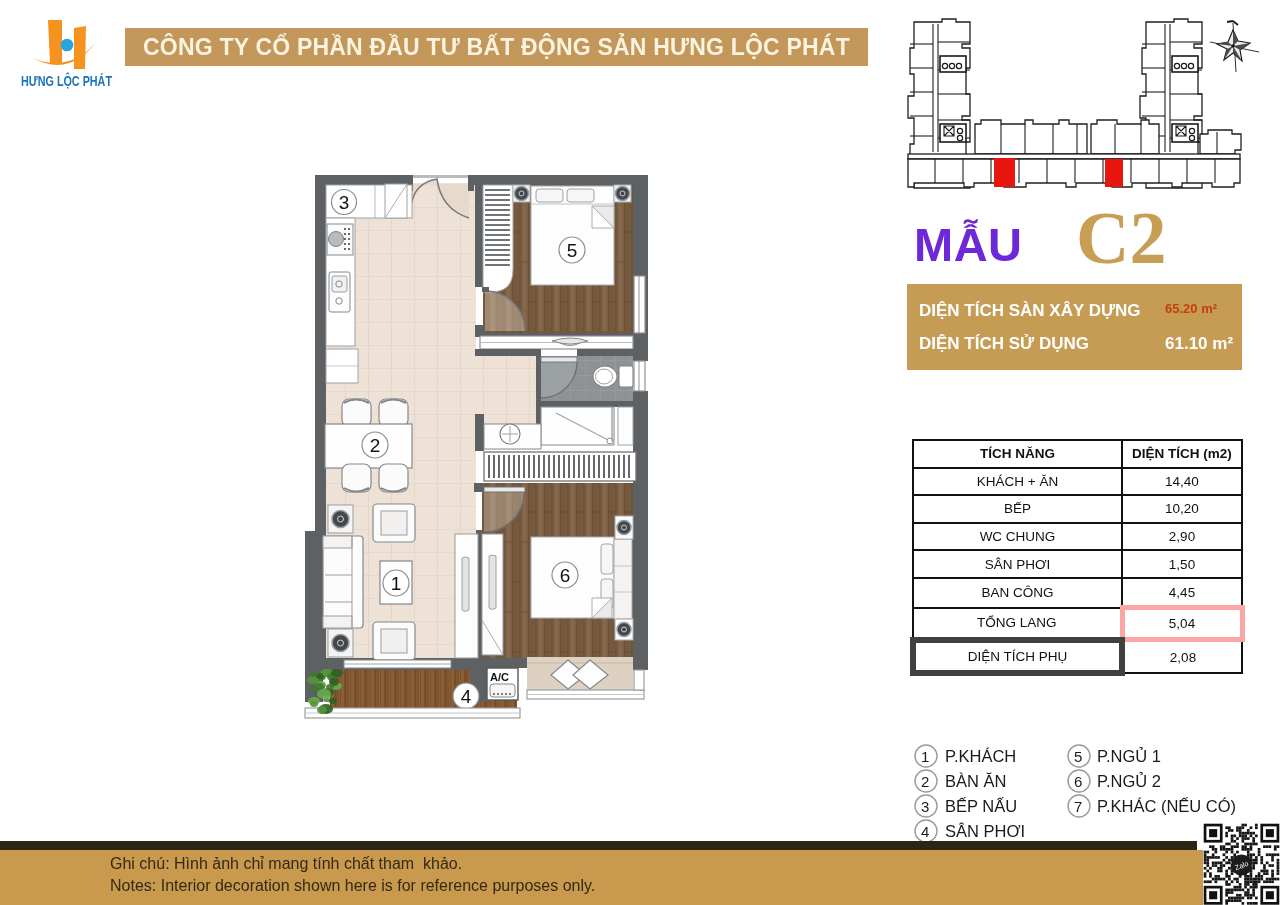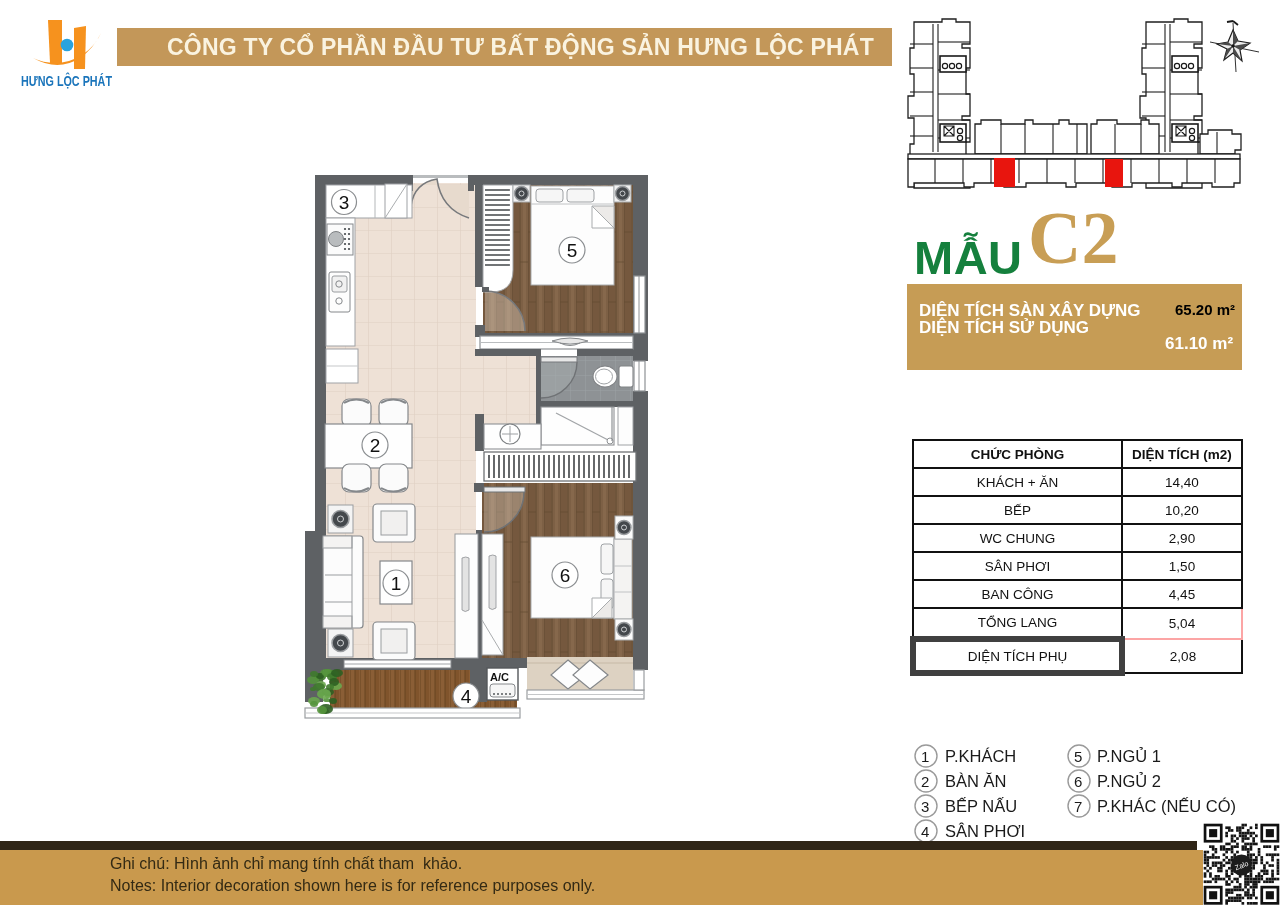--- a/index.html
+++ b/index.html
@@ -16,22 +16,22 @@
 
   <polygon points="74,28 86,26 85,69 74,69" fill="#f6921e"></polygon>
 
   <path d="M33,58 Q58,72 80,58 Q94,48 101,33 Q92,53 69,61 Q50,66 33,58 Z" fill="#f6921e"></path>
 
   <circle cx="67" cy="45" r="6.3" fill="#29a3dd"></circle>
 
   <text x="21" y="85.5" font-size="14" font-weight="bold" fill="#1b75bb" textLength="91" lengthAdjust="spacingAndGlyphs">HƯNG LỘC PHÁT</text>
 </svg>
 
-<div class="abs" style="left:117px;top:28px;width:743px;height:38px;background:#c39759;color:#faf3e0;
-     font-size:23px;font-weight:bold;text-align:center;line-height:38px;letter-spacing:0.2px;padding-left:32px;">CÔNG TY CỔ PHẦN ĐẦU TƯ BẤT ĐỘNG SẢN HƯNG LỘC PHÁT</div>
+<div class="abs" style="left:125px;top:28px;width:743px;height:38px;background:#c39759;color:#faf3e0;
+     font-size:23px;font-weight:bold;text-align:center;line-height:38px;letter-spacing:0.2px;">CÔNG TY CỔ PHẦN ĐẦU TƯ BẤT ĐỘNG SẢN HƯNG LỘC PHÁT</div>
 
 <svg class="abs" style="left:895px;top:12px" width="370" height="180" viewBox="0 0 370 180" id="siteplan">
 
 <g transform="translate(5,0)">
       <path d="M14,10 h28 v-3 h14 v3 h14 v22 h-8 v4 h8 v20 h-4 v26 h4 v22 h-8 v4 h8 v22 h-4 v24 h4 v22 h-56 v-24 h-4 v-20 h4 v-26 h-6 v-22 h6 v-22 h-4 v-26 h4 Z" fill="#ffffff" stroke="#1f1f1f" stroke-width="1.3"></path>
       <path d="M33,12 V140 M38,12 V140" fill="none" stroke="#1f1f1f" stroke-width="1.1"></path>
       <line x1="10" y1="32" x2="33" y2="32" stroke="#1f1f1f" stroke-width="1.1"></line>
       <line x1="10" y1="56" x2="33" y2="56" stroke="#1f1f1f" stroke-width="1.1"></line>
       <line x1="10" y1="80" x2="33" y2="80" stroke="#1f1f1f" stroke-width="1.1"></line>
       <line x1="10" y1="104" x2="33" y2="104" stroke="#1f1f1f" stroke-width="1.1"></line>
@@ -108,39 +108,39 @@
 <g transform="translate(339,34)">
 <path d="M-1,-25 L4,-21 M-1,-25 L-7,-24" stroke="#1a1a1a" stroke-width="1.8" fill="none"></path>
 <line x1="-1" y1="-23" x2="2" y2="26" stroke="#1a1a1a" stroke-width="0.9"></line>
 <line x1="-24" y1="-4" x2="25" y2="6" stroke="#1a1a1a" stroke-width="0.9"></line>
 <path d="M-1,-16 L4,-5 L16,-3 L6,4 L8,15 L-1,7 L-10,14 L-7,3 L-17,-2 L-6,-4 Z" fill="#ececec" stroke="#1a1a1a" stroke-width="1.2"></path>
 <path d="M-1,-16 L4,-5 L-1,0 Z M16,-3 L6,4 L-1,0 Z M8,15 L-1,7 L-1,0 Z M-10,14 L-7,3 L-1,0 Z M-17,-2 L-6,-4 L-1,0 Z" fill="#4a4a4a"></path>
 <circle cx="-1" cy="0" r="1.8" fill="#111"></circle>
 </g>
 </svg>
 
-<div class="abs" style="left:914px;top:234px;color:#15803d;font-size:47px;font-weight:bold;letter-spacing:0.5px;line-height:1;">MẪU</div>
-
-<div class="abs" style="left:1028px;top:201px;color:#c89e55;font-size:74px;font-weight:bold;font-family:'Liberation Serif',serif;line-height:1;">C2</div>
+<div class="abs" style="left:914px;top:221px;color:#6d28d9;font-size:47px;font-weight:bold;letter-spacing:0.5px;line-height:1;">MẪU</div>
+
+<div class="abs" style="left:1076px;top:201px;color:#c89e55;font-size:74px;font-weight:bold;font-family:'Liberation Serif',serif;line-height:1;">C2</div>
 
 <div class="abs" style="left:907px;top:284px;width:335px;height:86px;background:#c69c55;"></div>
 <div class="abs" style="left:919px;top:301px;width:320px;color:#fff;font-size:17px;font-weight:bold;">DIỆN TÍCH SÀN XÂY DỰNG</div>
-<div class="abs" style="left:1165px;top:301px;color:#000000;font-size:15px;font-weight:bold;margin-left:10px;">65.20 m²</div>
-<div class="abs" style="left:919px;top:318px;color:#fff;font-size:17px;font-weight:bold;">DIỆN TÍCH SỬ DỤNG</div>
+<div class="abs" style="left:1165px;top:301px;color:#c2410c;font-size:13px;font-weight:bold;">65.20 m²</div>
+<div class="abs" style="left:919px;top:334px;color:#fff;font-size:17px;font-weight:bold;">DIỆN TÍCH SỬ DỤNG</div>
 <div class="abs" style="left:1165px;top:334px;color:#fff;font-size:17px;font-weight:bold;text-align:right;">61.10 m²</div>
 
 <table class="abs" style="left:910px;top:439px;width:329px;height:237px;border-collapse:collapse;table-layout:fixed;
        font-size:13.5px;text-align:center;color:#111;" cellspacing="0">
   <colgroup>
       <col style="width:209px">
       <col style="width:120px">
     </colgroup>
   <tbody>
       <tr style="font-weight:bold">
-        <td style="border:2px solid #111">CHỨC PHÒNG</td>
+        <td style="border:2px solid #111">TÍCH NĂNG</td>
         <td style="border:2px solid #111">DIỆN TÍCH (m2)</td>
       </tr>
   <tr>
         <td style="border:2px solid #111">KHÁCH + ĂN</td>
         <td style="border:2px solid #111">14,40</td>
       </tr>
   <tr>
         <td style="border:2px solid #111">BẾP</td>
         <td style="border:2px solid #111">10,20</td>
       </tr>
@@ -151,21 +151,21 @@
   <tr>
         <td style="border:2px solid #111">SÂN PHƠI</td>
         <td style="border:2px solid #111">1,50</td>
       </tr>
   <tr>
         <td style="border:2px solid #111">BAN CÔNG</td>
         <td style="border:2px solid #111">4,45</td>
       </tr>
   <tr>
         <td style="border:2px solid #111">TỔNG LANG</td>
-        <td style="border:2px solid #fca5a5">5,04</td>
+        <td style="border:5px solid #fca5a5">5,04</td>
       </tr>
   <tr>
         <td style="border:6px solid #404040">DIỆN TÍCH PHỤ</td>
         <td style="border:2px solid #111">2,08</td>
       </tr>
 </tbody>
   </table>
 
 <svg class="abs" style="left:905px;top:740px" width="375" height="105" viewBox="0 0 375 105">
   <g font-size="16.5" fill="#1a1a1a">

